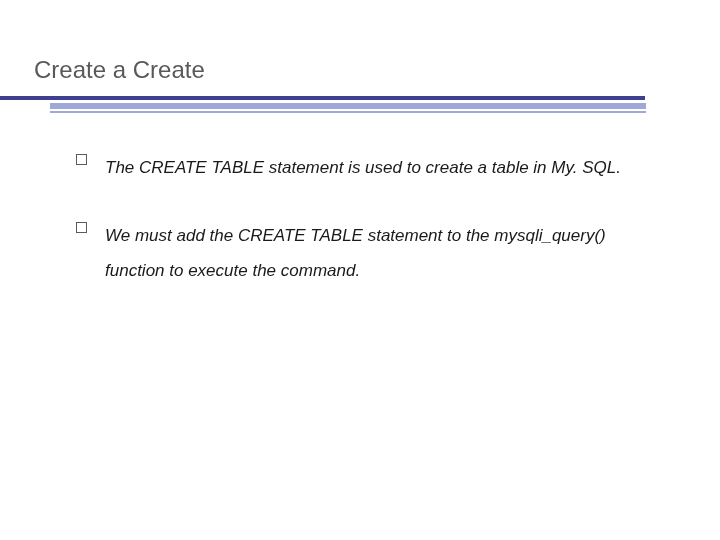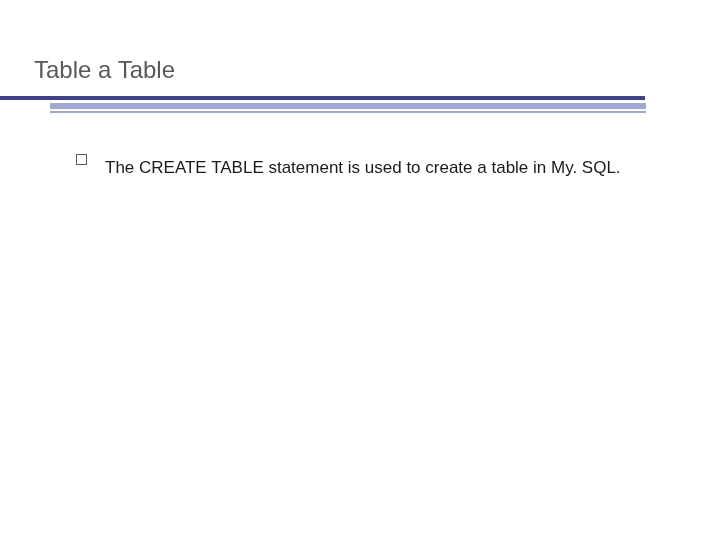--- a/index.html
+++ b/index.html
@@ -48,20 +48,21 @@
     margin-left: 50px;
     height: 2px;
     width: 596px;
     background: #9fa8d8;
   }
   .content {
     position: absolute;
     left: 76px;
     top: 150px;
     width: 590px;
+    font-style: italic;
   }
   .item {
     display: flex;
     align-items: flex-start;
     margin-bottom: 32px;
   }
   .bullet {
     flex: 0 0 auto;
     width: 11px;
     height: 11px;
@@ -75,32 +76,36 @@
     font-size: 17px;
     line-height: 2.1;
     color: #1a1a1a;
   }
 </style>
 </head>
 <body>
 
 <div class="slide">
 
-  <div class="title">Table a Table</div>
+  <div class="title">Create a Create</div>
 
   <div class="rule-wrap">
     <div class="rule-top"></div>
     <div class="rule-mid"></div>
     <div class="rule-bot"></div>
   </div>
 
   <div class="content">
 
     <div class="item">
       <span class="bullet"></span>
       <span class="item-text">The CREATE TABLE statement is used to create a table in My. SQL.</span>
     </div>
 
+    <div class="item">
+      <span class="bullet"></span>
+      <span class="item-text">We must add the CREATE TABLE statement to the mysqli_query() function to execute the command.</span>
+    </div>
 
 
   </div>
 
 </div>
 
 </body></html>

